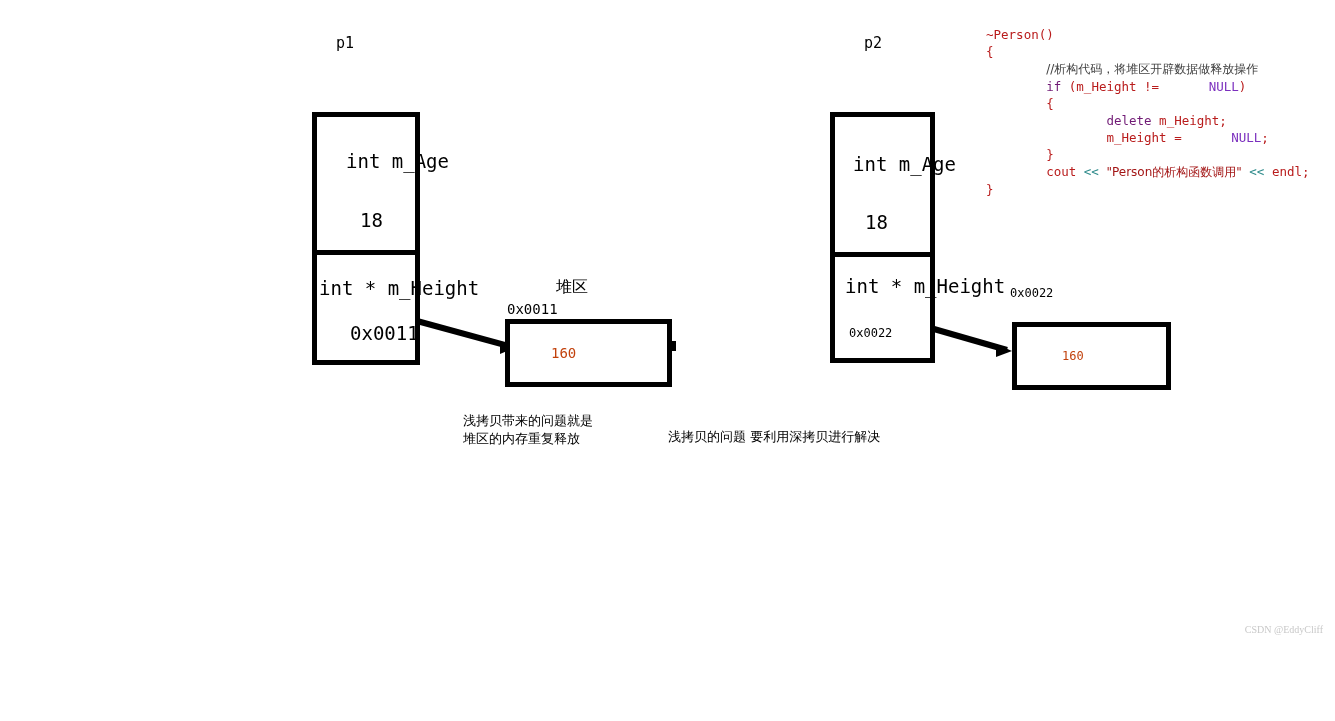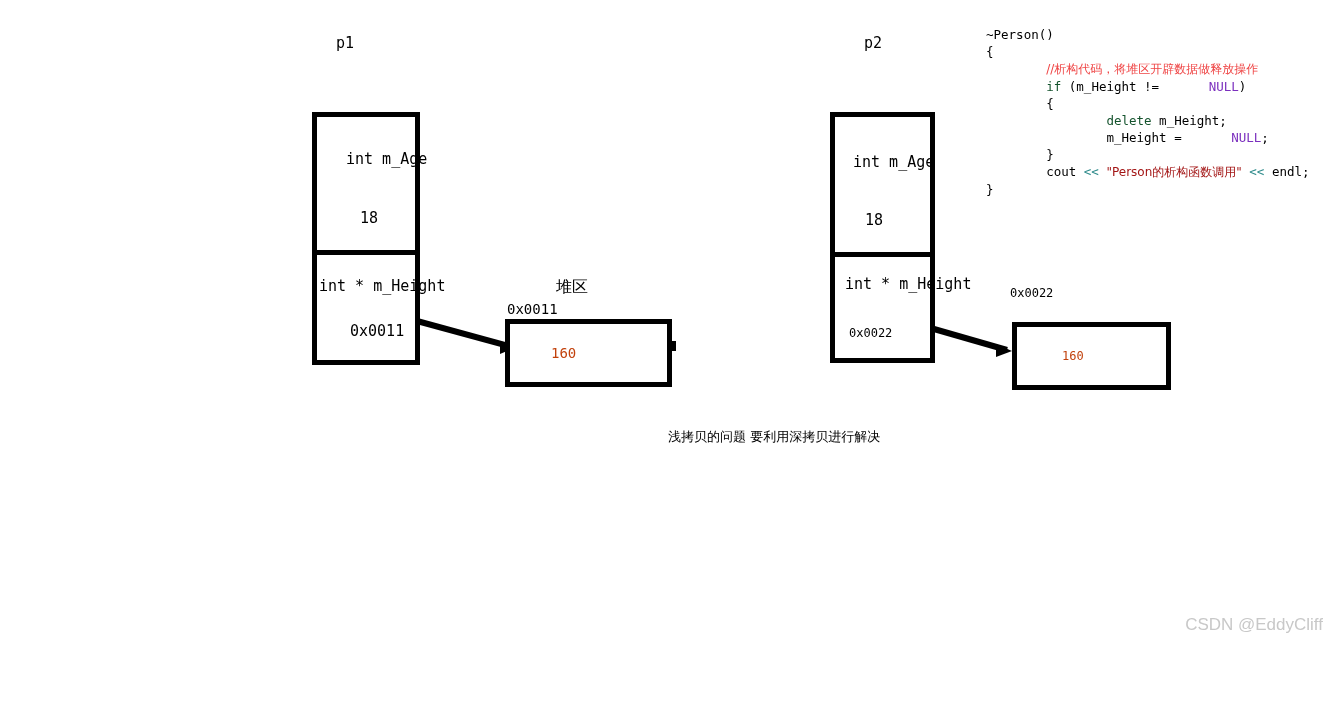--- a/index.html
+++ b/index.html
@@ -29,21 +29,21 @@
   .obj-divider {
     position: absolute;
     left: 0;
     right: 0;
     height: 5px;
     background: #000000;
   }
   .obj-label {
     position: absolute;
     font-family: "DejaVu Sans Mono", monospace;
-    font-size: 15px;
+    font-size: 19px;
     color: #000000;
     white-space: nowrap;
   }
 
   
   .ptr-name {
     position: absolute;
     font-family: "DejaVu Sans Mono", monospace;
     font-size: 15px;
     color: #000000;
@@ -103,44 +103,44 @@
   
   .code-block {
     position: absolute;
     font-family: "DejaVu Sans Mono", monospace;
     font-size: 12.5px;
     line-height: 17px;
     color: #000000;
     white-space: pre;
   }
   .code-line { white-space: pre; }
-  .tok-plain   { color: #000000; }
-  .tok-comment { color: #ef4444; margin-top: 41px; }
-  .tok-keyword { color: #14532d; }
+  .tok-plain   { color: #b91c1c; }
+  .tok-comment { color: #404040; margin-top: 41px; }
+  .tok-keyword { color: #701a75; }
   .tok-null    { color: #7b2fbe; padding-left: 42px; }
   .tok-string  { color: #a31515; }
   .tok-op      { color: #2e8b8b; }
   .cjk-code { font-family: "DejaVu Sans", sans-serif; font-size: 12px; }
 
   
   #overlay {
     position: absolute;
     left: 0; top: 0;
     width: 1335px;
     height: 721px;
     pointer-events: none;
   }
 
   
   .watermark {
     position: absolute;
     right: 12px;
     bottom: 8px;
-    font-family: Liberation Sans, sans-serif;
-    font-size: 17px;
+    font-family: Liberation Serif, serif;
+    font-size: 10px;
     color: #c8c8c8;
     white-space: nowrap;
   }
 </style>
 </head>
 <body>
 
 <div id="canvas">
 
   <svg id="overlay" viewBox="0 0 1335 721" xmlns="http://www.w3.org/2000/svg">
@@ -191,20 +191,22 @@
   <div class="heap-box" style="left:505px; top:319px; width:167px; height:68px;">
     <div class="heap-val" style="left:41px; top:21px;">160</div>
   </div>
 
   <div class="heap-addr" style="left:1010px; top:286px; font-size:12px;">0x0022</div>
   <div class="heap-box" style="left:1012px; top:322px; width:159px; height:68px;">
     <div class="heap-val" style="left:45px; top:22px; font-size:12px;">160</div>
   </div>
 
 
+  <div class="note" style="left:463px; top:412px;">浅拷贝带来的问题就是
+堆区的内存重复释放</div>
 
   <div class="note" style="left:652px; top:428px;margin-left:16px;">浅拷贝的问题 要利用深拷贝进行解决</div>
 
   <div class="code-block" id="code-block" style="left:986px; top:26px;"><div class="code-line"><span class="tok-plain">~Person()</span></div><div class="code-line"><span class="tok-plain">{</span></div><div class="code-line"><span class="tok-plain">        </span><span class="tok-comment cjk-code">//析构代码，将堆区开辟数据做释放操作</span></div><div class="code-line"><span class="tok-plain">        </span><span class="tok-keyword">if</span><span class="tok-plain"> (m_Height != </span><span class="tok-null">NULL</span><span class="tok-plain">)</span></div><div class="code-line"><span class="tok-plain">        {</span></div><div class="code-line"><span class="tok-plain">                </span><span class="tok-keyword">delete</span><span class="tok-plain"> m_Height;</span></div><div class="code-line"><span class="tok-plain">                m_Height = </span><span class="tok-null">NULL</span><span class="tok-plain">;</span></div><div class="code-line"><span class="tok-plain">        }</span></div><div class="code-line"><span class="tok-plain">        cout </span><span class="tok-op">&lt;&lt;</span><span class="tok-plain"> </span><span class="tok-string cjk-code">"Person的析构函数调用"</span><span class="tok-plain"> </span><span class="tok-op">&lt;&lt;</span><span class="tok-plain"> endl;</span></div><div class="code-line"><span class="tok-plain">}</span></div></div>
 
   <div class="watermark">CSDN @EddyCliff</div>
 
 </div>
 
 </body></html>

